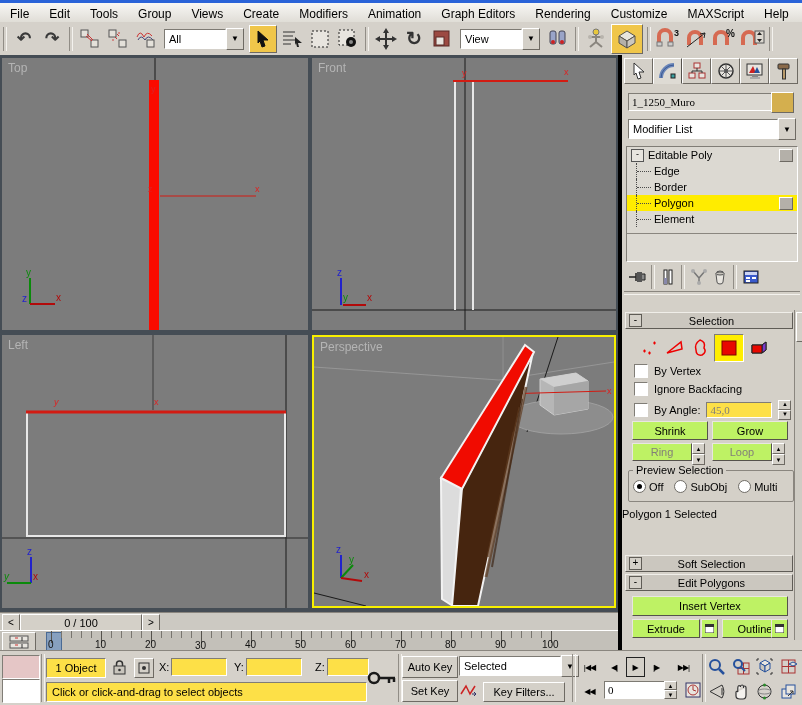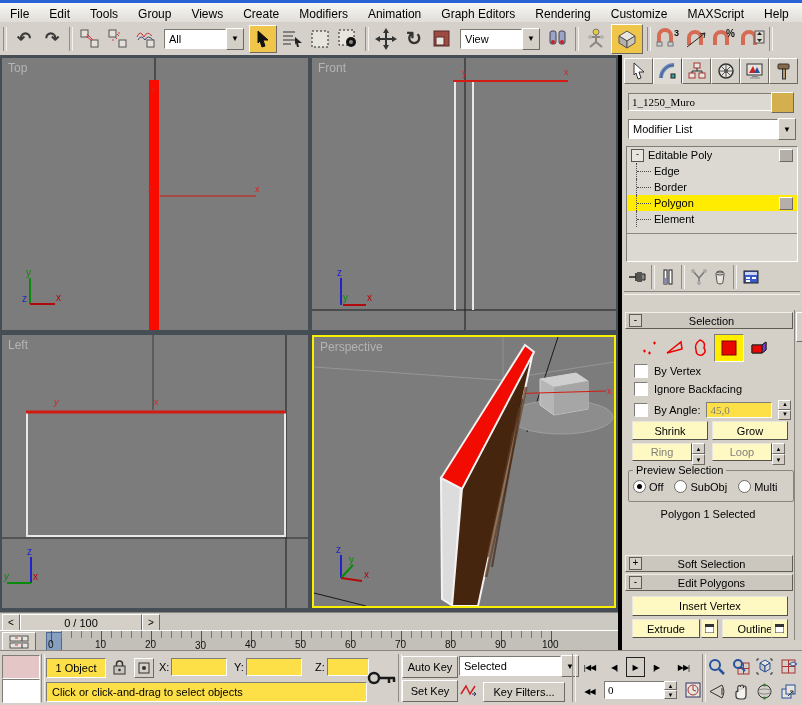--- a/index.html
+++ b/index.html
@@ -1,20 +1,20 @@
 <!DOCTYPE html>
 <html><head>
 <meta charset="utf-8">
 <style>
   html,body{margin:0;padding:0}
   body{width:802px;height:705px;position:relative;background:#d4d0c8;
        font-family:"Liberation Sans",sans-serif;font-size:11px;color:#000;overflow:hidden}
   .abs{position:absolute}
   .raised{background:#d4d0c8;border:1px solid;border-color:#fff #6e6a63 #6e6a63 #fff}
-  .raised2{background:#fef9c3;border:1px solid;border-color:#e9e6e0 #55524c #55524c #e9e6e0}
+  .raised2{background:#bef264;border:1px solid;border-color:#e9e6e0 #55524c #55524c #e9e6e0}
   .sunken{background:#fde047;border:1px solid;border-color:#807d76 #fff #fff #807d76}
   .white-field{background:#fff;border:1px solid;border-color:#7d7a73 #fff #fff #7d7a73}
   .btn{display:flex;align-items:center;justify-content:center;cursor:default}
   .yellow{background:#f0c64a !important}
   .menubar{left:0;top:0;width:802px;height:22px;background:linear-gradient(#f8f7f4,#dcd9d2);
            border-top:3px solid #2a63d8;border-bottom:1px solid #9a968f;display:flex;align-items:center}
   .menu-item{padding:0 10px;line-height:18px;font-size:12px}
   .toolbar{left:0;top:22px;width:802px;height:33px;background:#d5d1ca;border-bottom:1px solid #8a867f;
            display:flex;align-items:center}
   .tbtn{width:26px;height:26px;margin:0 1px;display:flex;align-items:center;justify-content:center}
@@ -655,21 +655,21 @@
     <div style="display:flex;align-items:center;gap:3px">
       <span class="radio sel"></span>
       <span>Off</span>
       <span class="radio" style="margin-left:8px"></span>
       <span>SubObj</span>
       <span class="radio" style="margin-left:8px"></span>
       <span>Multi</span>
     </div>
   </fieldset>
 
-  <div class="abs" style="left:0;top:453px;width:172px;text-align:center">Polygon 1 Selected</div>
+  <div class="abs" style="left:0;top:453px;width:172px;">Polygon 1 Selected</div>
 
   <div class="abs rollout" style="left:3px;top:500px;width:166px">
     <span class="pm">+</span>
     <span class="rtitle">Soft Selection</span>
   </div>
   <div class="abs rollout" style="left:3px;top:519px;width:166px">
     <span class="pm">-</span>
     <span class="rtitle">Edit Polygons</span>
   </div>
   <div class="abs raised2 btn" style="left:10px;top:541px;width:154px;height:18px">Insert Vertex</div>

